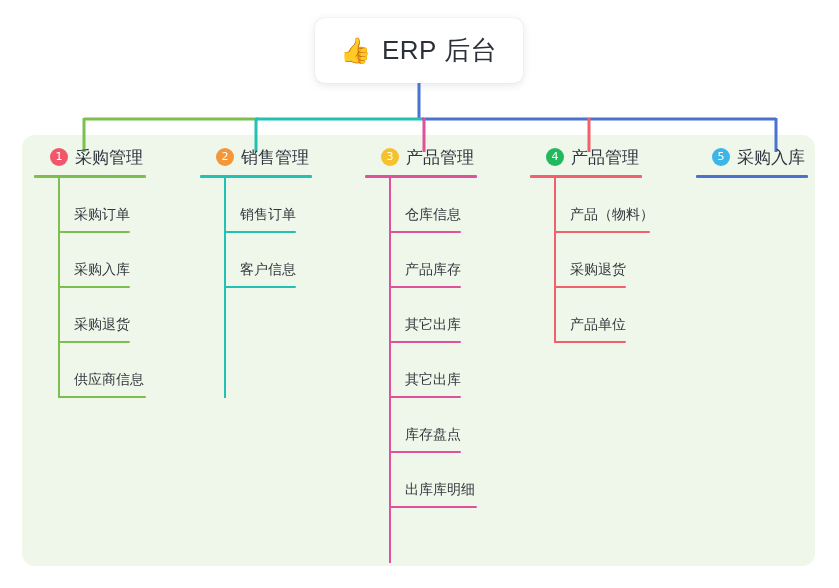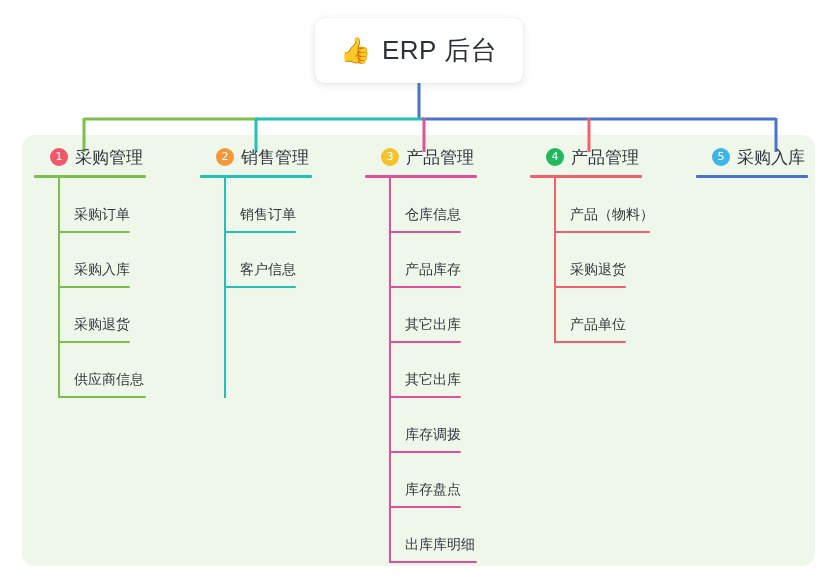--- a/index.html
+++ b/index.html
@@ -224,24 +224,20 @@
           </div>
           <div class="leaf">
             <span class="leaf-label">其它出库</span>
             <div class="leaf-rule" style="width: 72px; background: rgb(224, 81, 155);"></div>
           </div>
           <div class="leaf">
             <span class="leaf-label">其它出库</span>
             <div class="leaf-rule" style="width: 72px; background: rgb(224, 81, 155);"></div>
           </div>
           <div class="leaf">
-            <span class="leaf-label">库存调拨</span>
-            <div class="leaf-rule" style="width: 72px; background: rgb(224, 81, 155);"></div>
-          </div>
-          <div class="leaf">
             <span class="leaf-label">库存盘点</span>
             <div class="leaf-rule" style="width: 72px; background: rgb(224, 81, 155);"></div>
           </div>
           <div class="leaf">
             <span class="leaf-label">出库库明细</span>
             <div class="leaf-rule" style="width: 88px; background: rgb(224, 81, 155);"></div>
           </div>
         </div>
       </div>
       <div class="column" style="left: 530px;">

